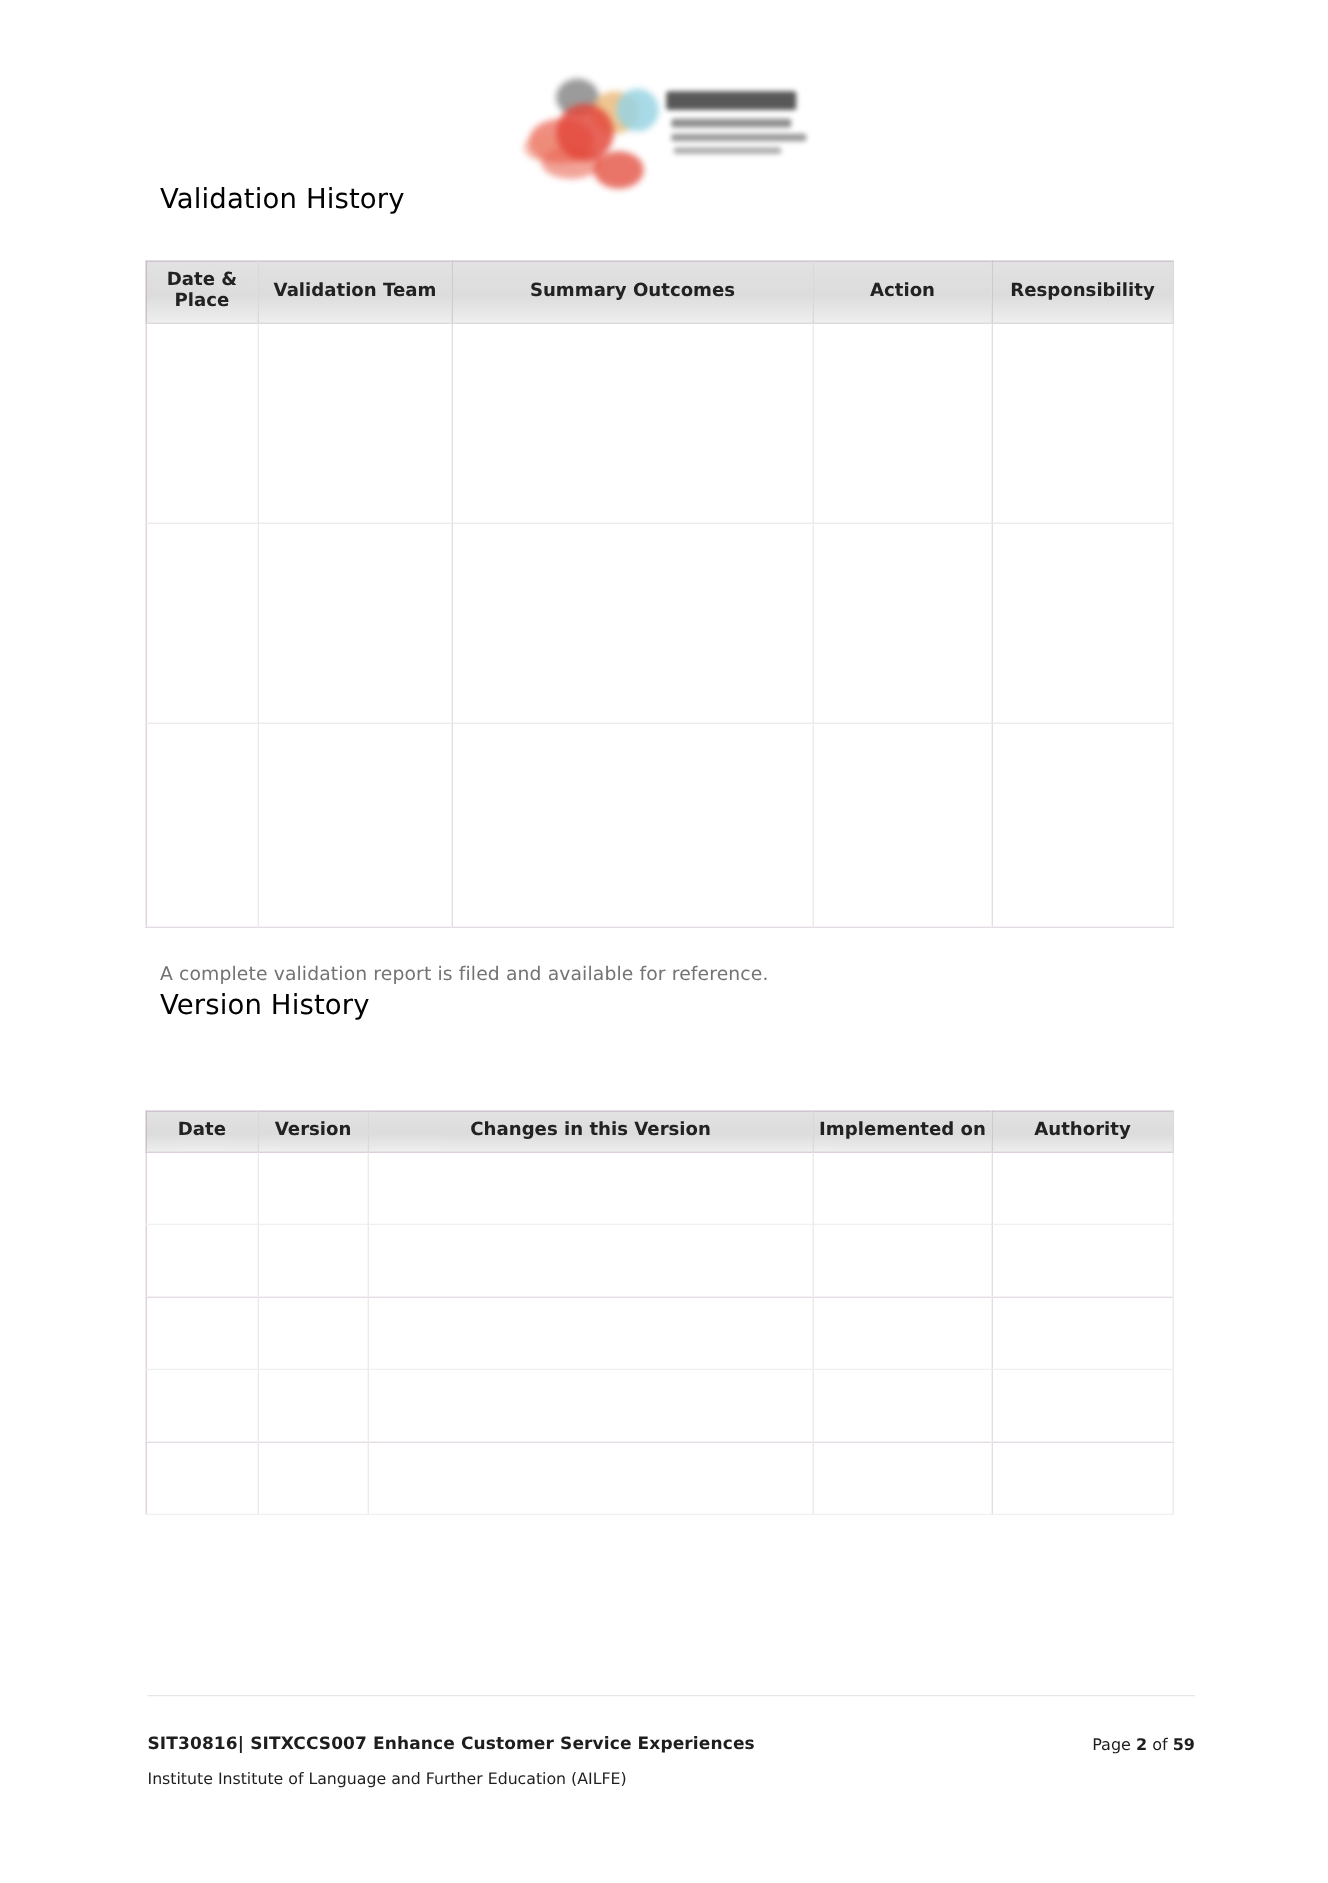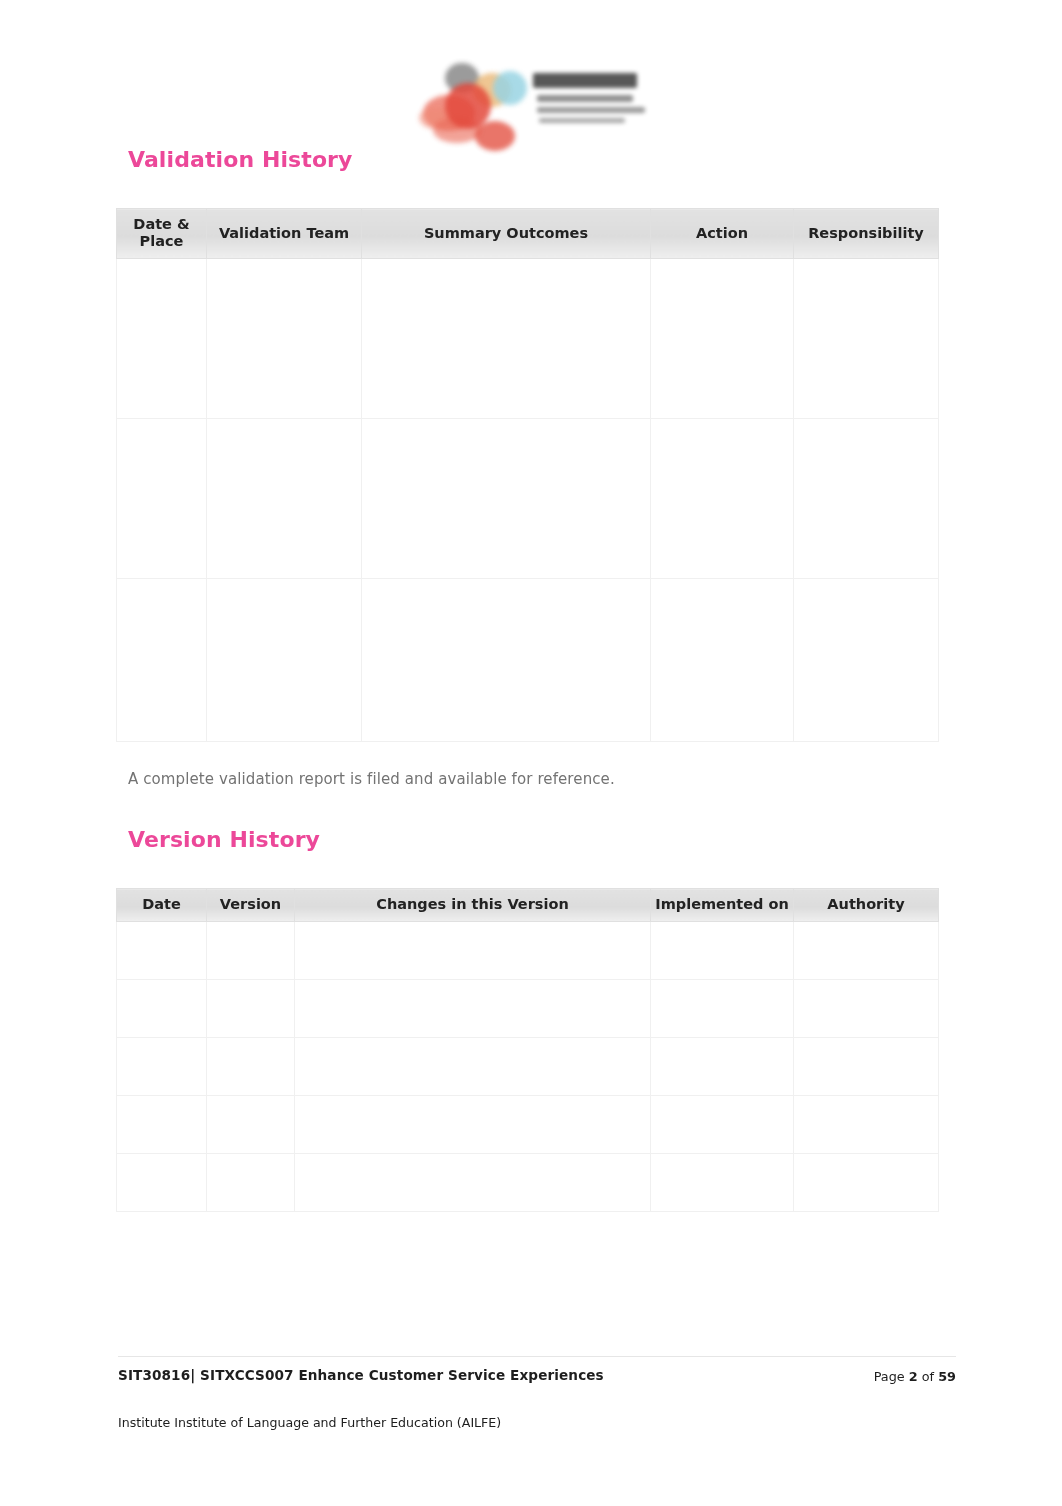--- a/index.html
+++ b/index.html
@@ -65,27 +65,27 @@
   .lt-a { top: 2px;  width: 104px; height: 15px; background:#585858; }
   .lt-b { top: 24px; left: 4px; width: 96px;  height: 7px;  background:#8e8e8e; }
   .lt-c { top: 36px; left: 4px; width: 108px; height: 6px;  background:#9a9a9a; }
   .lt-d { top: 47px; left: 6px; width: 86px;  height: 5px;  background:#a8a8a8; }
 
   
   h1.section-title {
     position: absolute;
     margin: 0;
     font-size: 22px;
-    font-weight: bold;
+    font-weight: normal;
     letter-spacing: .1px;
-    color: #ec4899;
+    color: #000000;
     font-family: "DejaVu Sans", "Liberation Sans", sans-serif;
   }
   #title-validation { left: 128px; top: 147px; }
-  #title-version    { left: 128px; top: 827px; }
+  #title-version    { left: 128px; top: 792px; }
 
   
   .doc-table {
     position: absolute;
     border-collapse: collapse;
     table-layout: fixed;
     background: #701a75;
   }
   .doc-table th,
   .doc-table td {
@@ -144,20 +144,21 @@
     top: 1366px;
     width: 838px;
     font-size: 12.8px;
     color: #1e1e1e;
     line-height: 1.35;
   }
   .footer-row {
     display: flex;
     justify-content: space-between;
     align-items: flex-start;
+    margin-top: 20px;
   }
   .footer-left-title {
     font-weight: bold;
     font-size: 13.6px;
     letter-spacing: .1px;
   }
   .footer-left-sub {
     font-size: 12.6px;
     margin-top: 2px;
     color: #1e1e1e;

